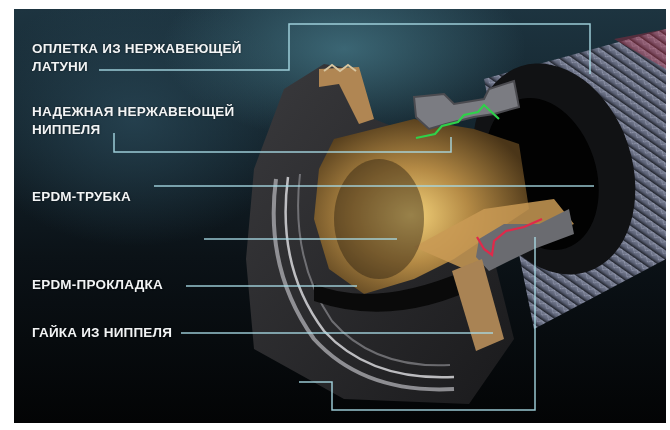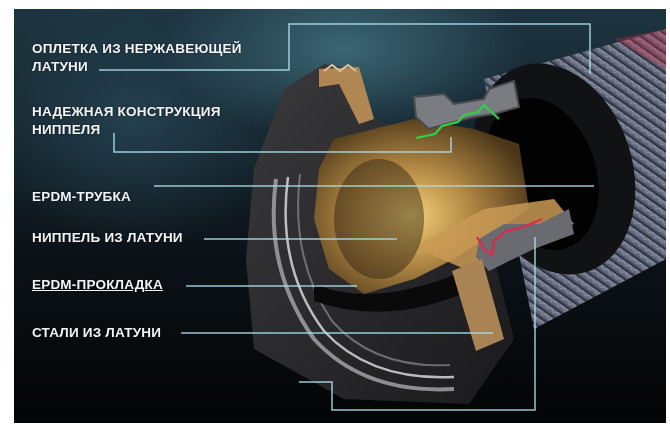--- a/index.html
+++ b/index.html
@@ -96,22 +96,21 @@
       <polyline points="285,373 318,373 318,401 521,401 521,228"></polyline>
     </g>
   </svg>
 
   <div class="label" style="left:18px;top:31px;">
     <div>ОПЛЕТКА ИЗ НЕРЖАВЕЮЩЕЙ</div>
     <div>ЛАТУНИ</div>
   </div>
 
   <div class="label" style="left:18px;top:94px;">
-    <div>НАДЕЖНАЯ КОНСТРУКЦИЯ</div>
+    <div>НАДЕЖНАЯ НЕРЖАВЕЮЩЕЙ</div>
     <div>НИППЕЛЯ</div>
   </div>
 
   <div class="label" style="left:18px;top:179px;">EPDM-ТРУБКА</div>
-  <div class="label" style="left:18px;top:220px;">НИППЕЛЬ ИЗ ЛАТУНИ</div>
-  <div class="label" style="left:18px;top:267px;text-decoration:underline;">EPDM-ПРОКЛАДКА</div>
-  <div class="label" style="left:18px;top:315px;">СТАЛИ ИЗ ЛАТУНИ</div>
+  <div class="label" style="left:18px;top:267px;">EPDM-ПРОКЛАДКА</div>
+  <div class="label" style="left:18px;top:315px;">ГАЙКА ИЗ НИППЕЛЯ</div>
 
 </div>
 
 </body></html>

